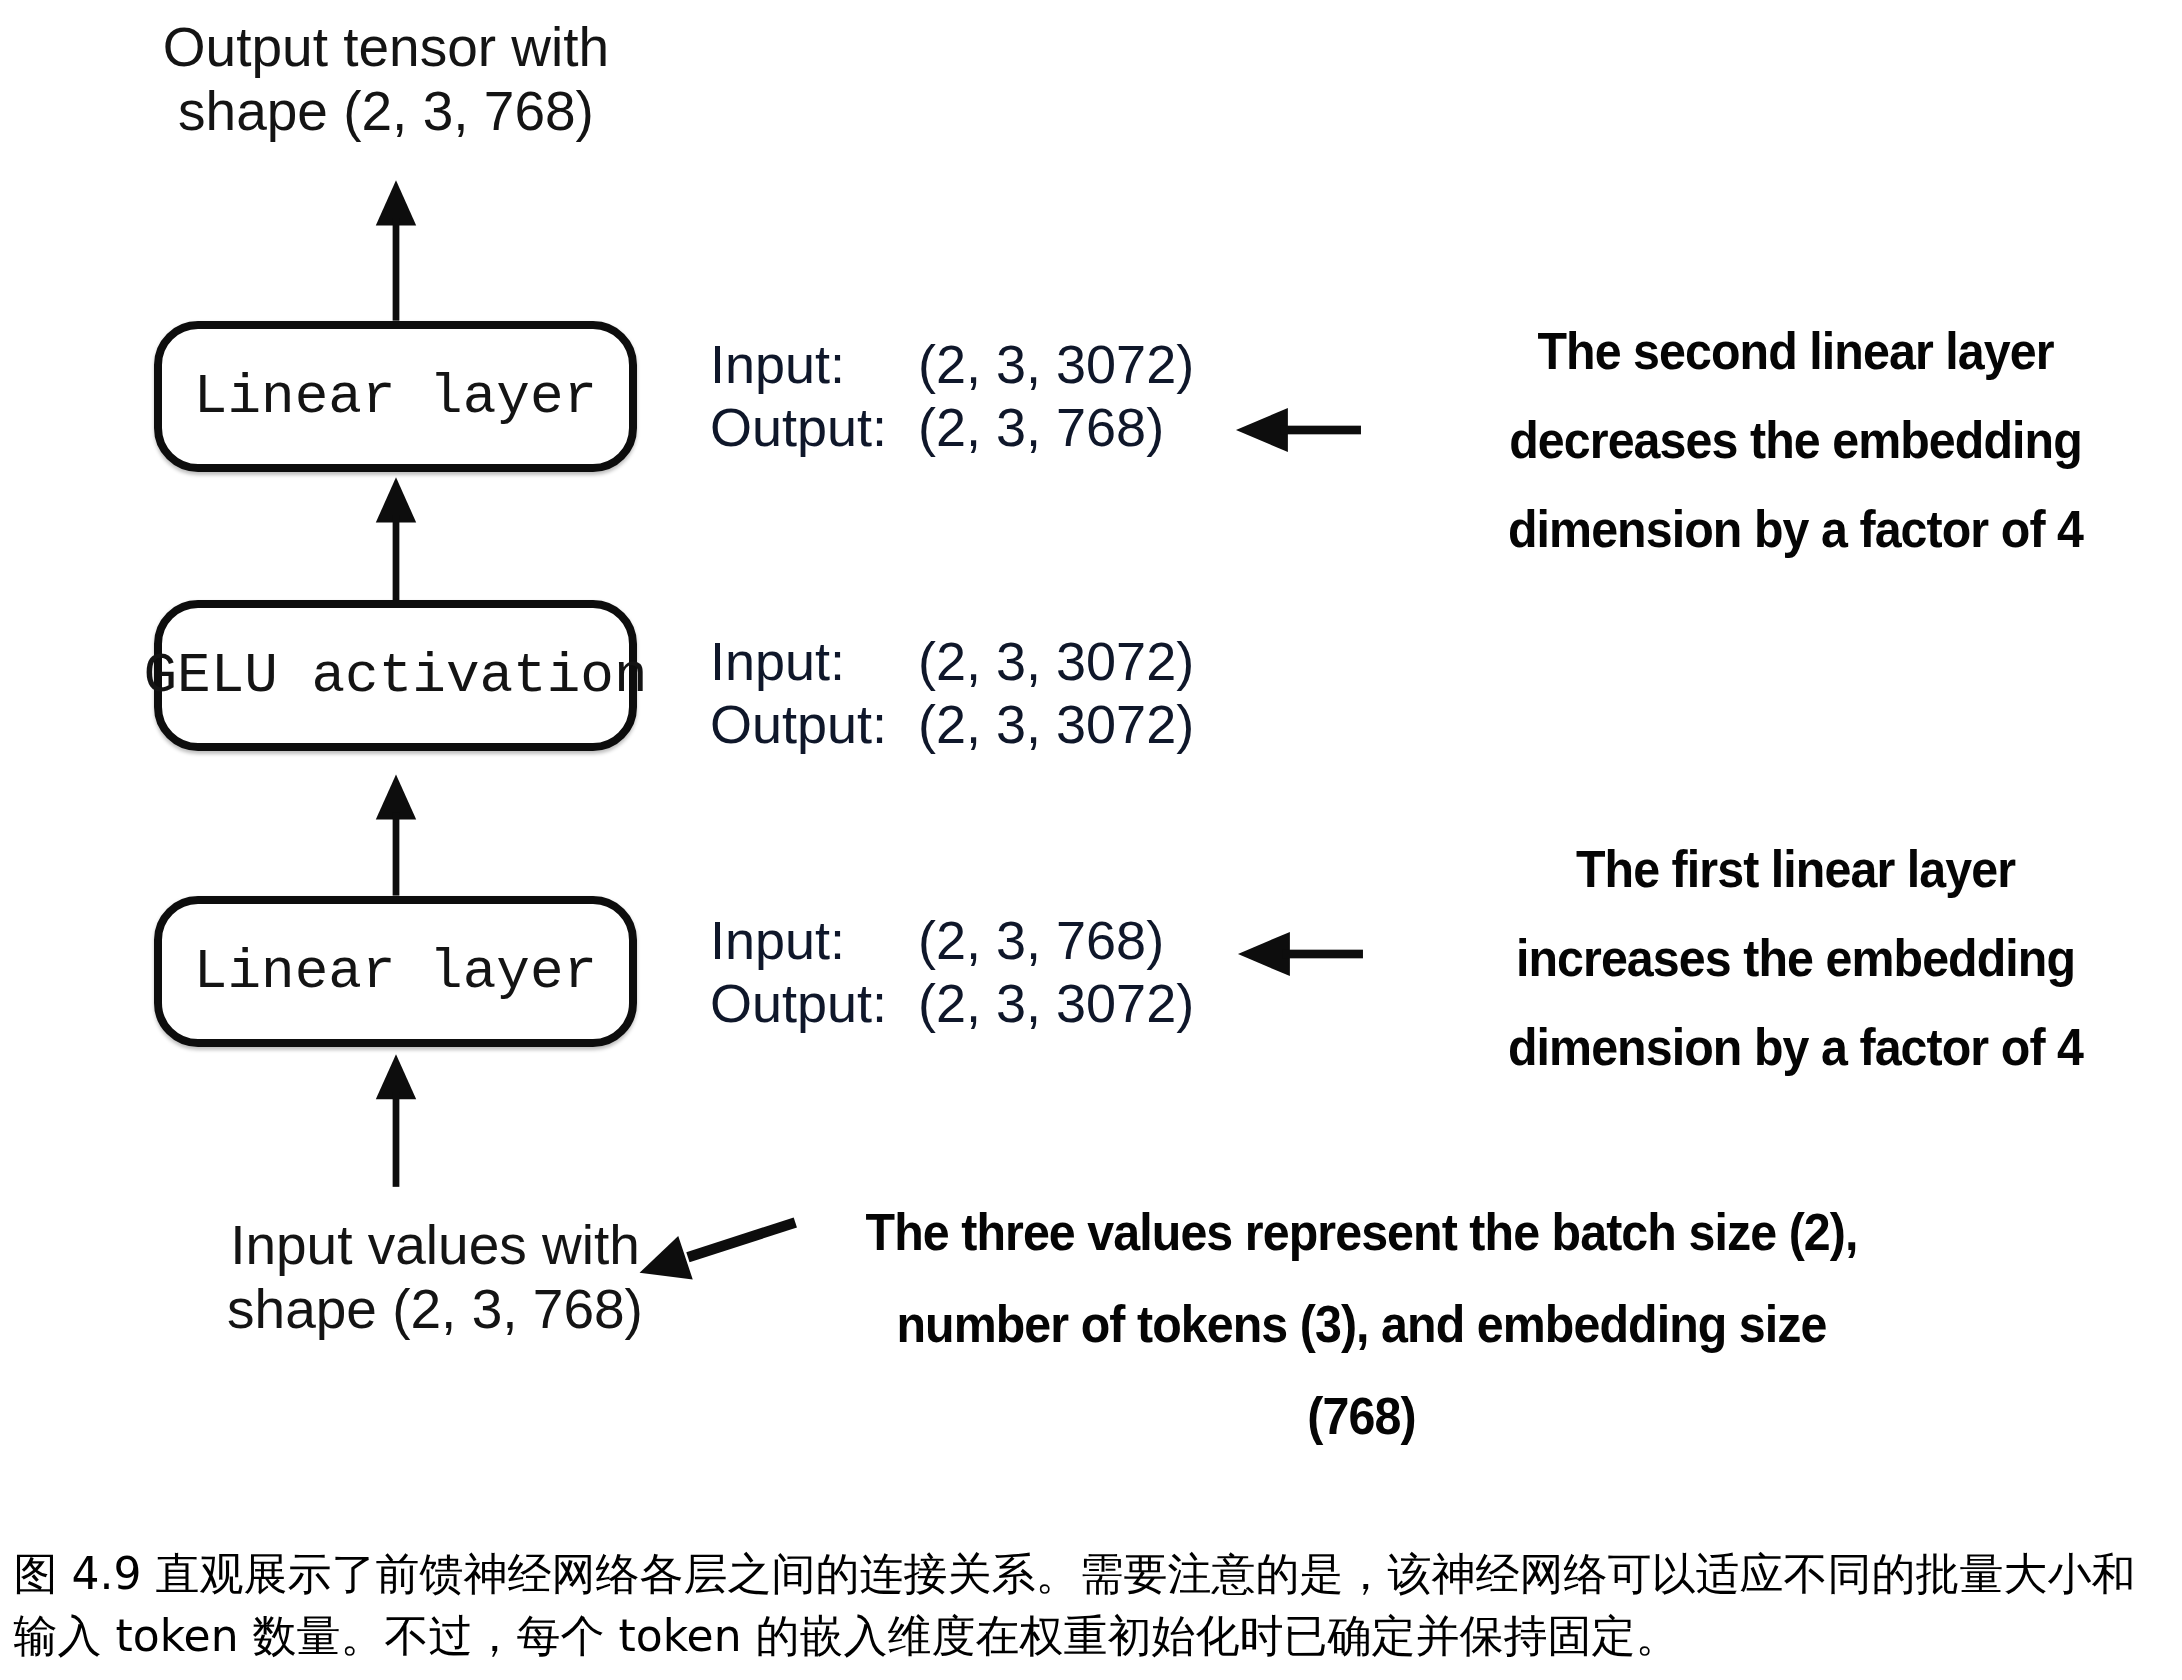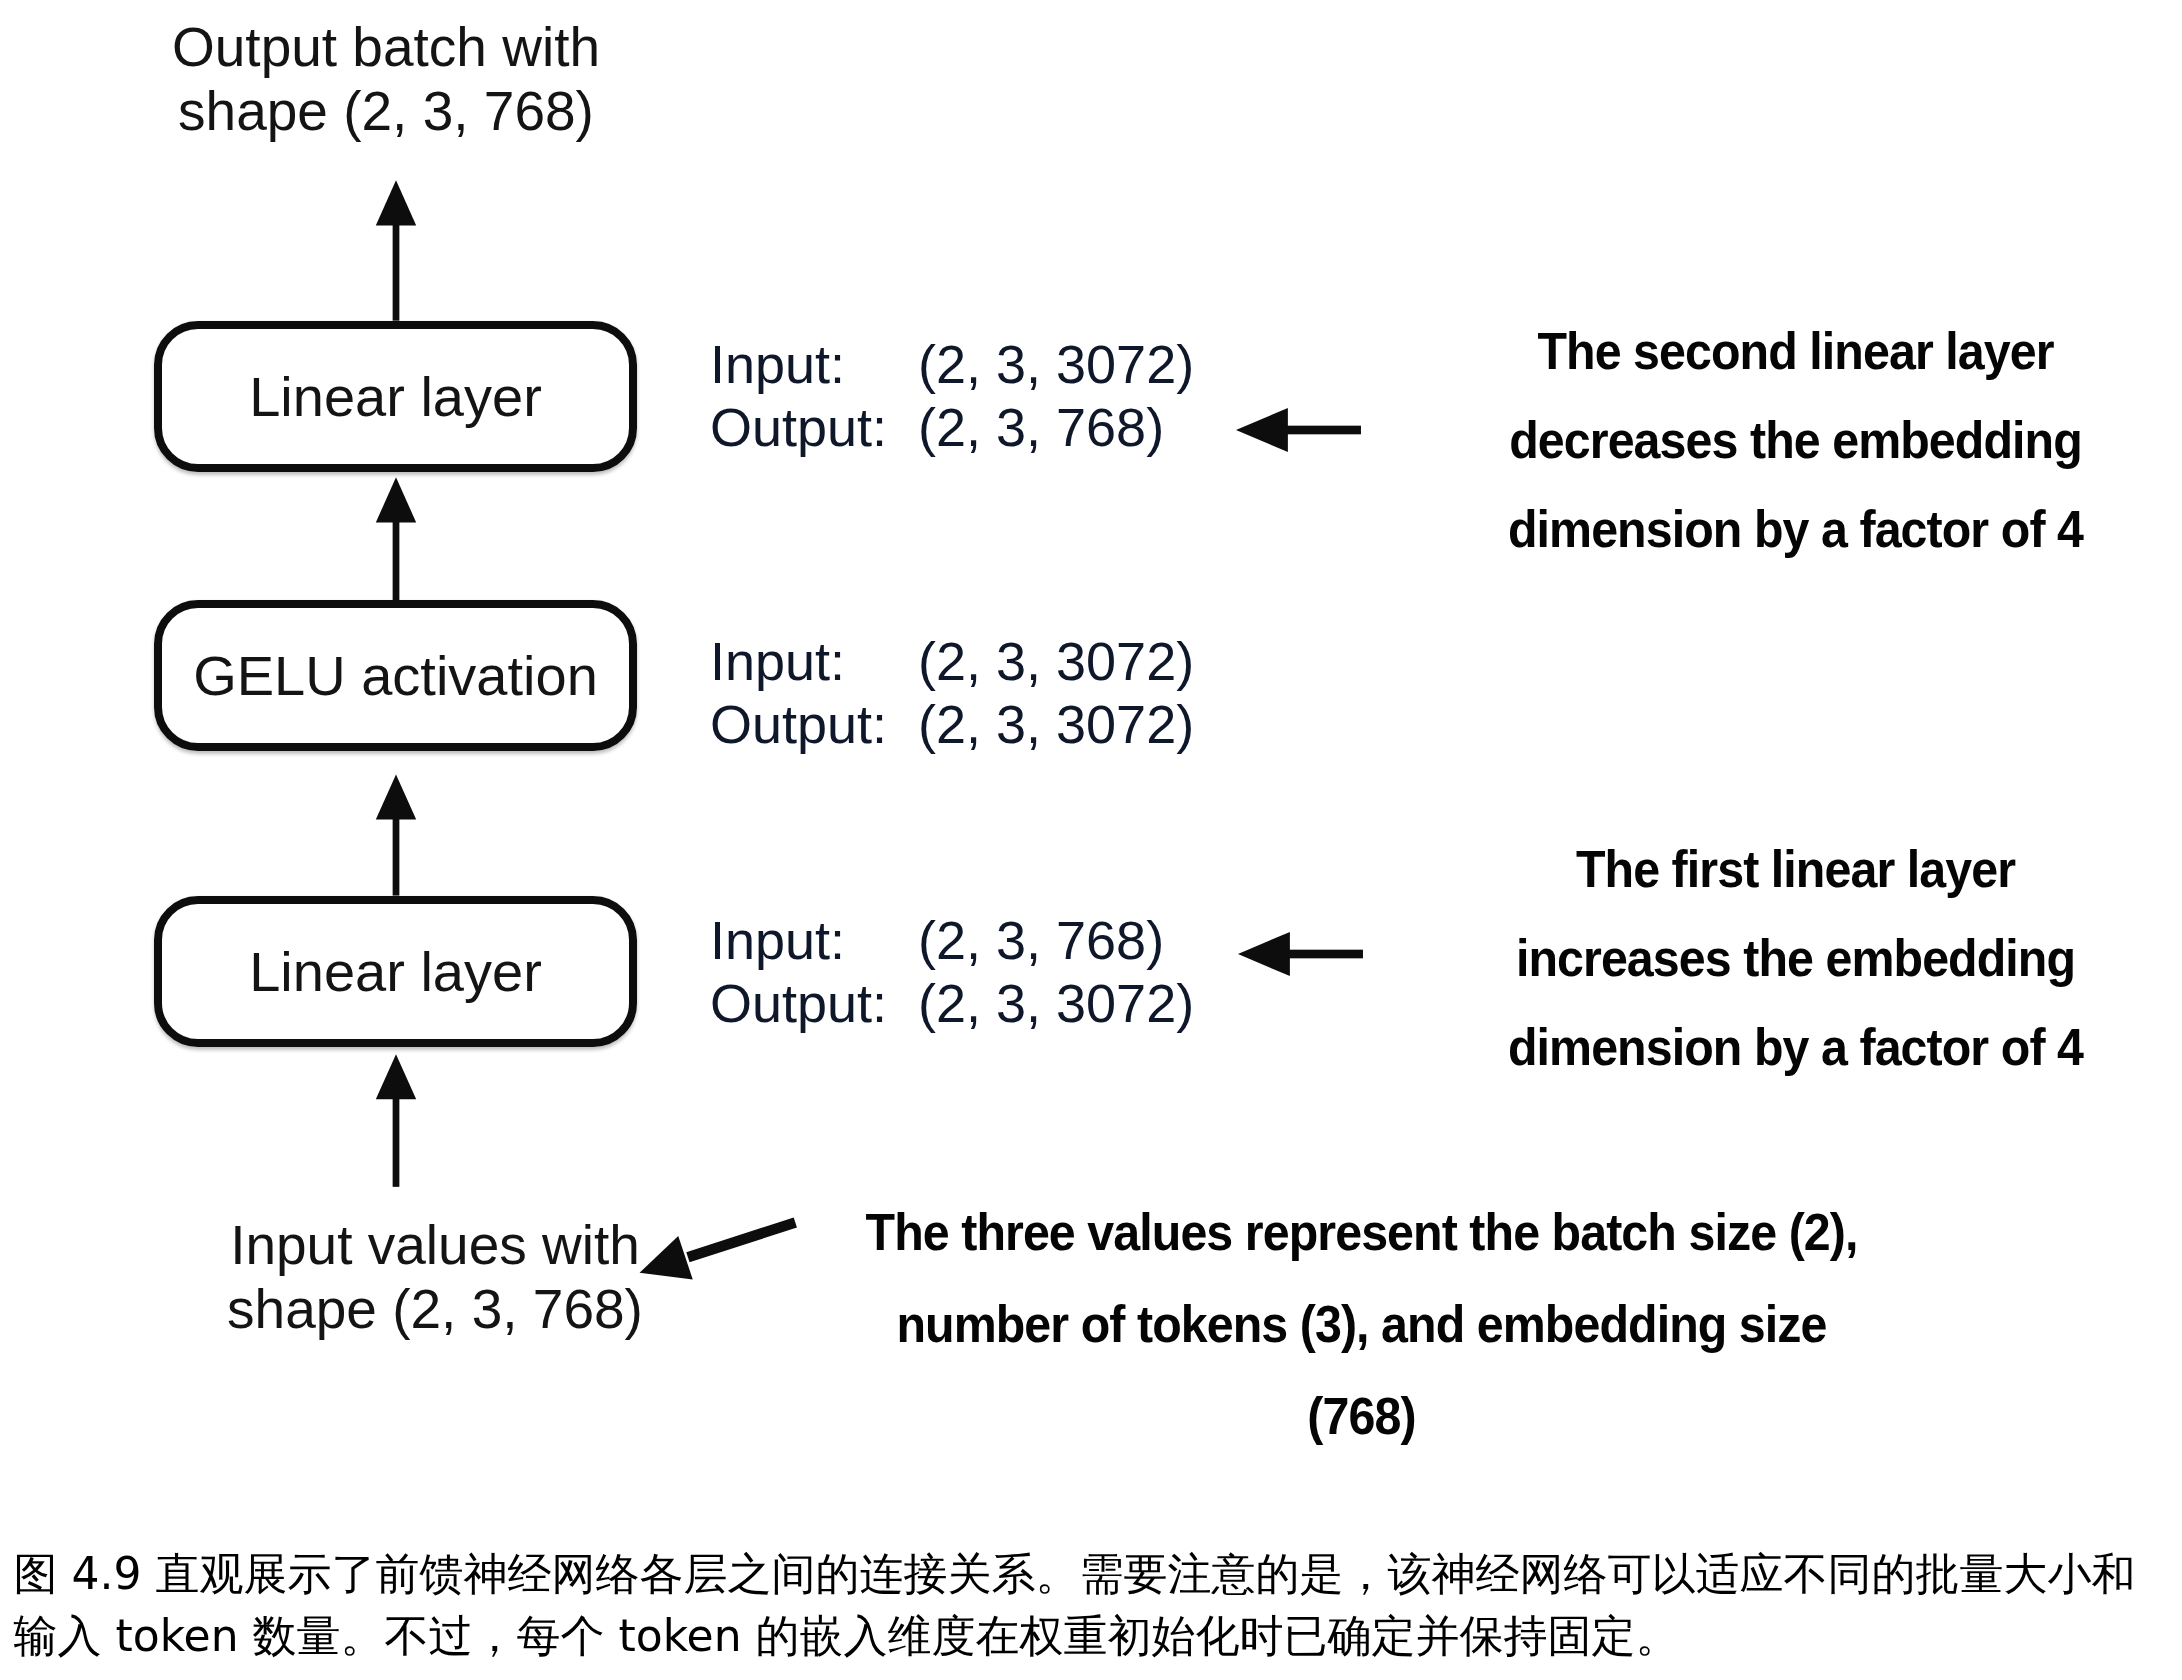--- a/index.html
+++ b/index.html
@@ -24,20 +24,21 @@
 
   
   .node{
     width:483px;height:151px;
     box-sizing:border-box;
     border:8.7px solid #0d0d0d;
     border-radius:44px;
     background:#ffffff;
     display:flex;align-items:center;justify-content:center;
     box-shadow:0 2.9px 3.9px rgba(0,0,0,0.25);
+    font-family:Liberation Mono, monospace;
   }
   .node-label{
     font-size:56px;
     color:#141414;
     white-space:nowrap;
   }
 
   
   .io{font-size:54px;line-height:63px;color:#0f172a;}
   .io-row{white-space:nowrap;}
@@ -67,21 +68,21 @@
     font-family:"DejaVu Sans","Liberation Sans",sans-serif;
     white-space:nowrap;
   }
 </style>
 </head>
 <body>
 
 <div class="canvas">
 
   <div class="abs tensor-label" style="left:106px;top:15.4px;width:560px;">
-    <div>Output batch with</div>
+    <div>Output tensor with</div>
     <div>shape (2, 3, 768)</div>
   </div>
 
   <svg class="arrow abs" style="left:371px;top:180px;" width="50" height="141" viewBox="0 0 52 146">
     <polygon points="26,0 5,47 47,47"></polygon>
     <rect x="22.5" y="40" width="7" height="106"></rect>
   </svg>
 
   <div class="abs node" style="left:154px;top:321px;">
     <span class="node-label">Linear layer</span>

